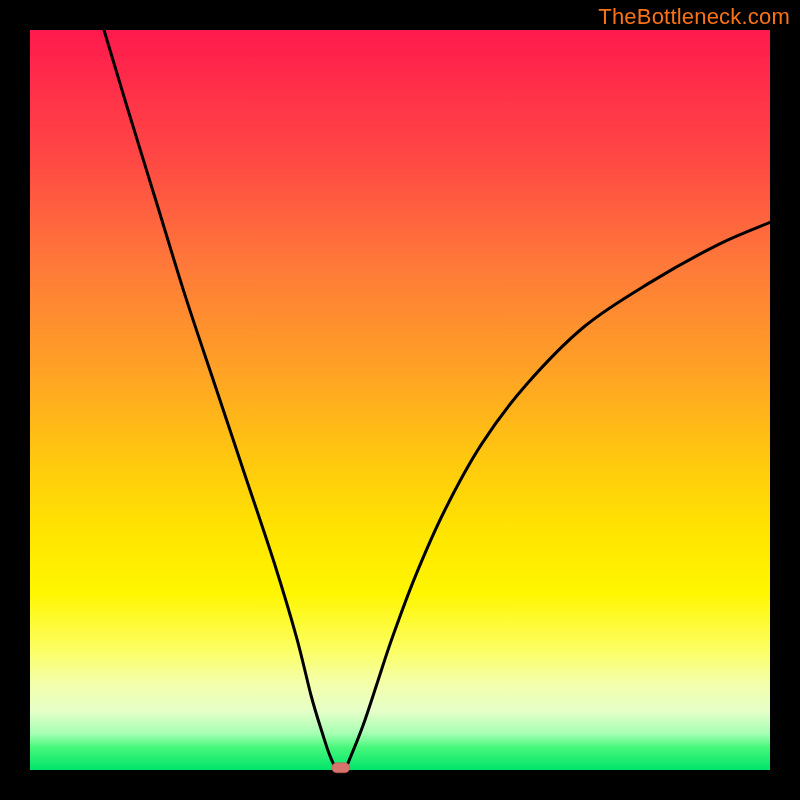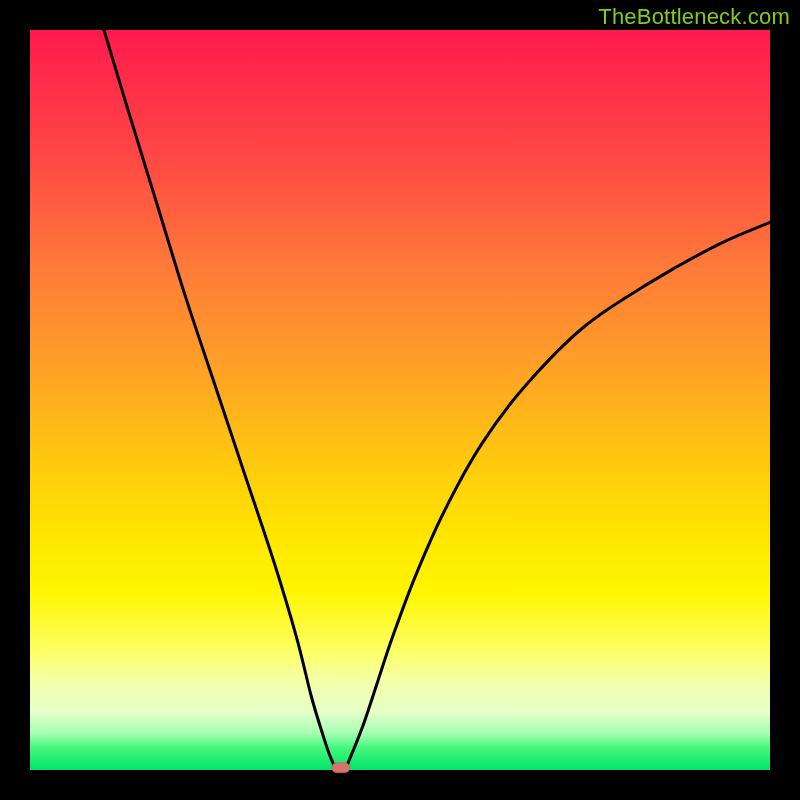--- a/index.html
+++ b/index.html
@@ -36,21 +36,21 @@
       #f4ffa8 88%,
       #e6ffc8 92%,
       #a8ffb4 95%,
       #45f77b 97%,
       #00e46a 100%);
   }
   .watermark {
     position: absolute;
     top: 4px;
     right: 10px;
-    color: #84cc16;
+    color: #f97316;
     font-size: 22px;
     letter-spacing: 0.2px;
     user-select: none;
   }
   svg.curve {
     position: absolute;
     top: 0; left: 0;
     width: 740px; height: 740px;
     overflow: visible;
   }

